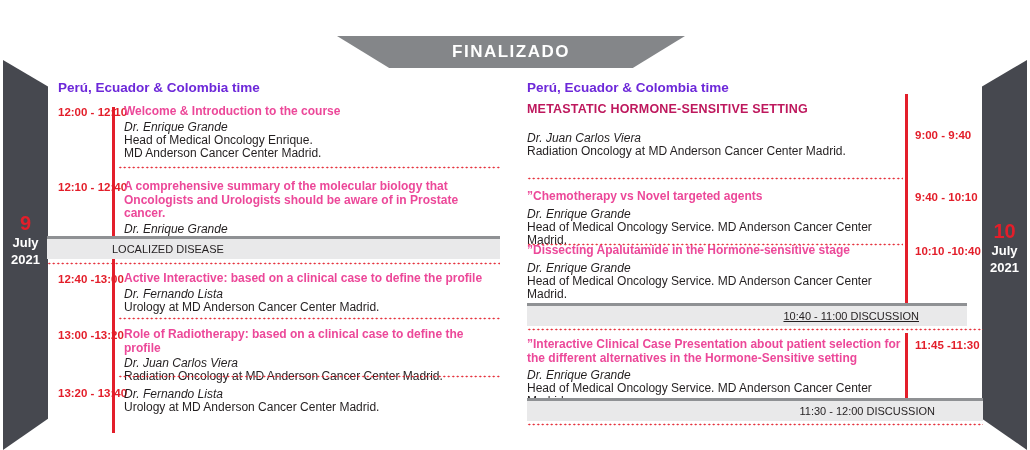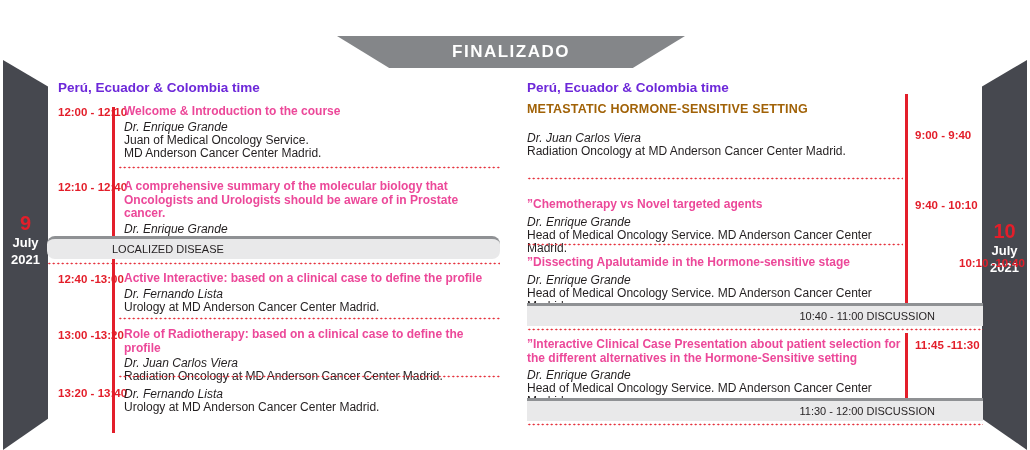--- a/index.html
+++ b/index.html
@@ -19,21 +19,21 @@
   .panel.left  { left:3px;  clip-path:polygon(0 0, 100% 6.8%, 100% 92%, 0 100%); padding-top:152px; }
   .panel.right { left:982px; clip-path:polygon(0 6.8%, 100% 0, 100% 100%, 0 92%); padding-top:160px; }
   .panel .day  { color:#e31e2a; font-size:20px; font-weight:bold; line-height:22px; }
   .panel .my   { color:#ffffff; font-size:13px; font-weight:bold; line-height:17px; }
 
   
   .col { position:absolute; top:80px; }
   .col-left  { left:58px;  width:442px; }
   .col-right { left:527px; width:456px; }
   .tz { position:absolute; left:0; top:0; color:#6d28d9; font-weight:bold; font-size:13.5px; }
-  .setting { position:absolute; left:0; top:22px; color:#a16207; font-weight:bold; font-size:12.5px; letter-spacing:.2px; }
+  .setting { position:absolute; left:0; top:22px; color:#be185d; font-weight:bold; font-size:12.5px; letter-spacing:.2px; }
 
   
   .rail { position:absolute; width:3px; background:#e31e2a; }
 
   
   .session { position:absolute; display:grid; }
   .col-left  .session { grid-template-columns:52px 1fr; column-gap:14px; left:0; right:0; }
   .col-right .session { grid-template-columns:374px 1fr; left:0; right:0; }
   .time { color:#e31e2a; font-weight:bold; font-size:11.5px; padding-top:1px; white-space:nowrap; }
   .col-left  .time { text-align:right; }
@@ -78,36 +78,36 @@
   <div class="col col-left">
     <div class="tz">Perú, Ecuador &amp; Colombia time</div>
 
     <div class="rail" style="left:54px; top:27px; height:326px;"></div>
 
     <div class="session" style="top:25px;">
       <div class="time">12:00 - 12:10</div>
       <div>
         <div class="title">Welcome &amp; Introduction to the course</div>
         <div class="speaker">Dr. Enrique Grande</div>
-        <div class="affil">Juan of Medical Oncology Service.</div>
+        <div class="affil">Head of Medical Oncology Enrique.</div>
         <div class="affil">MD Anderson Cancer Center Madrid.</div>
       </div>
     </div>
     <div class="dotsep" style="left:60px; right:0; top:86px;"></div>
 
     <div class="session" style="top:100px;">
       <div class="time">12:10 - 12:40</div>
       <div>
         <div class="title">A comprehensive summary of the molecular biology that Oncologists and Urologists should be aware of in Prostate cancer.</div>
         <div class="speaker">Dr. Enrique Grande</div>
         <div class="affil">Head of Medical Oncology Service. MD Anderson Cancer Center Madrid.</div>
       </div>
     </div>
 
-    <div class="bar label-left" style="left:-11px; right:0; top:156px;border-radius:8px;">
+    <div class="bar label-left" style="left:-11px; right:0; top:156px;">
       <span>LOCALIZED DISEASE</span>
     </div>
     <div class="dotsep" style="left:-11px; right:0; top:182px;"></div>
 
     <div class="session" style="top:192px;">
       <div class="time">12:40 -13:00</div>
       <div>
         <div class="title">Active Interactive: based on a clinical case to define the profile</div>
         <div class="speaker">Dr. Fernando Lista</div>
         <div class="affil">Urology at MD Anderson Cancer Center Madrid.</div>
@@ -143,40 +143,40 @@
 
     <div class="session" style="top:48px;">
       <div>
         <div class="speaker">Dr. Juan Carlos Viera</div>
         <div class="affil">Radiation Oncology at MD Anderson Cancer Center Madrid.</div>
       </div>
       <div class="time">9:00 - 9:40</div>
     </div>
     <div class="dotsep" style="left:0; width:376px; top:97px;"></div>
 
-    <div class="session" style="top:110px;margin-top:8px;">
+    <div class="session" style="top:110px;">
       <div>
         <div class="title">”Chemotherapy vs Novel targeted agents</div>
         <div class="speaker">Dr. Enrique Grande</div>
         <div class="affil">Head of Medical Oncology Service. MD Anderson Cancer Center Madrid.</div>
       </div>
       <div class="time">9:40 - 10:10</div>
     </div>
     <div class="dotsep" style="left:0; width:376px; top:163px;"></div>
 
-    <div class="session" style="top:176px;gap:44px;">
+    <div class="session" style="top:164px;">
       <div>
         <div class="title">”Dissecting Apalutamide in the Hormone-sensitive stage</div>
         <div class="speaker">Dr. Enrique Grande</div>
         <div class="affil">Head of Medical Oncology Service. MD Anderson Cancer Center Madrid.</div>
       </div>
       <div class="time">10:10 -10:40</div>
     </div>
 
-    <div class="bar label-right" style="left:0; right:0; top:223px;">
+    <div class="bar label-right" style="left:0; right:16px; top:223px;text-decoration:underline;">
       <span>10:40  - 11:00  DISCUSSION</span>
     </div>
     <div class="dotsep" style="left:0; right:0; top:248px;"></div>
 
     <div class="session" style="top:258px;">
       <div>
         <div class="title">”Interactive Clinical Case Presentation about patient selection for the different alternatives in the Hormone-Sensitive setting</div>
         <div class="speaker">Dr. Enrique Grande</div>
         <div class="affil">Head of Medical Oncology Service. MD Anderson Cancer Center Madrid.</div>
       </div>

